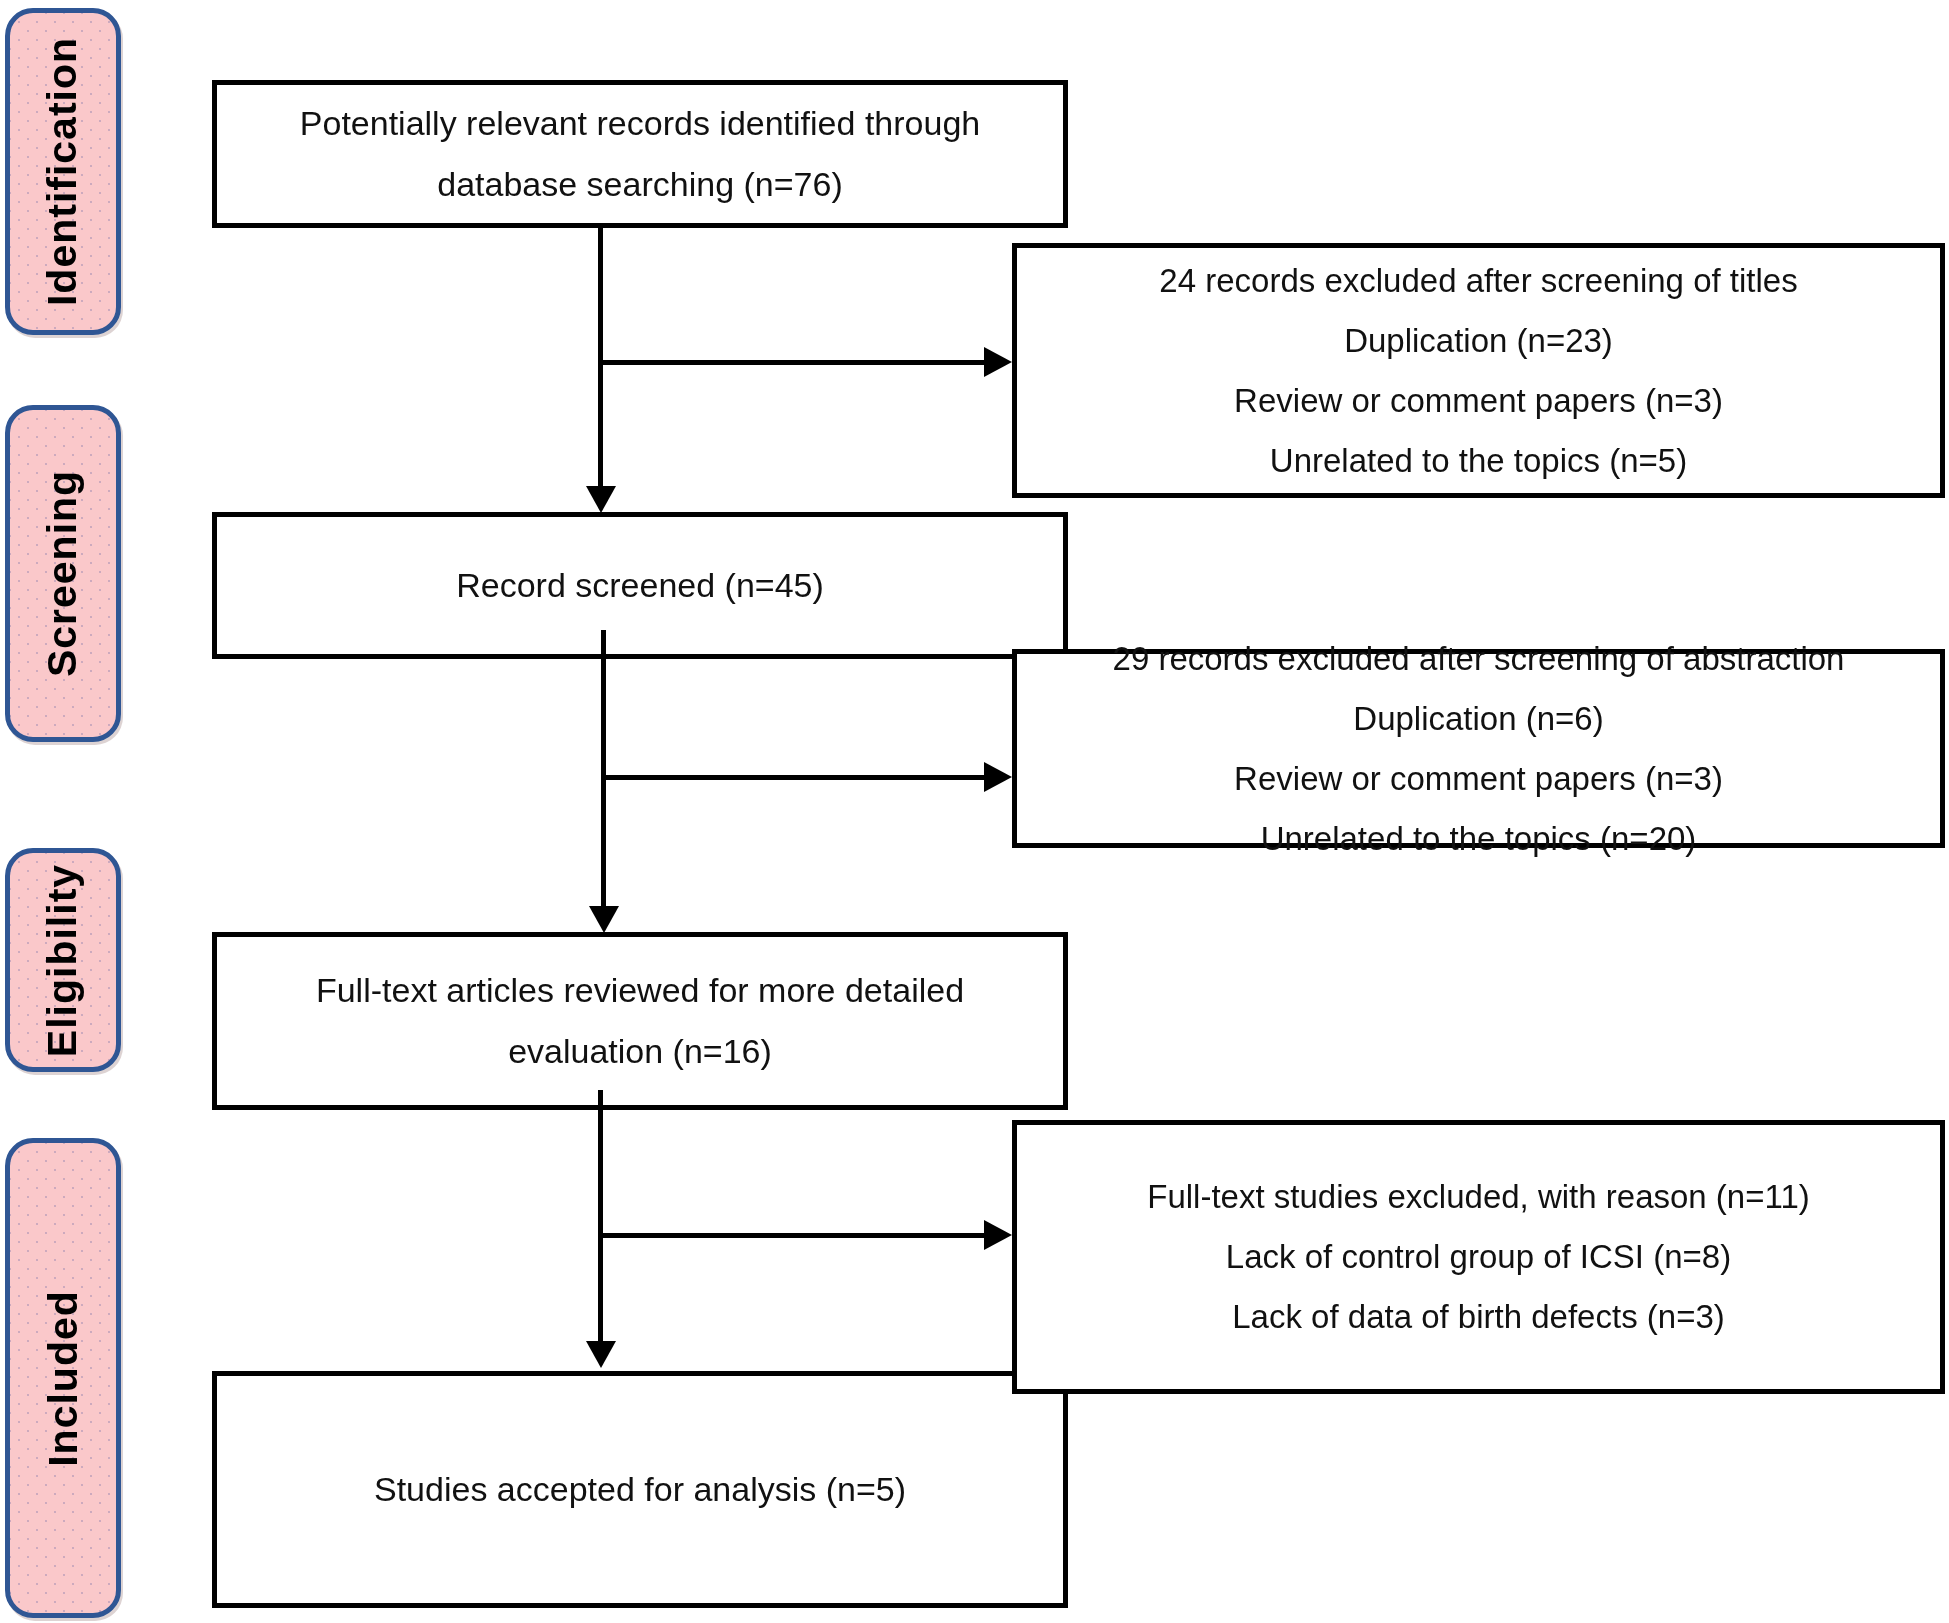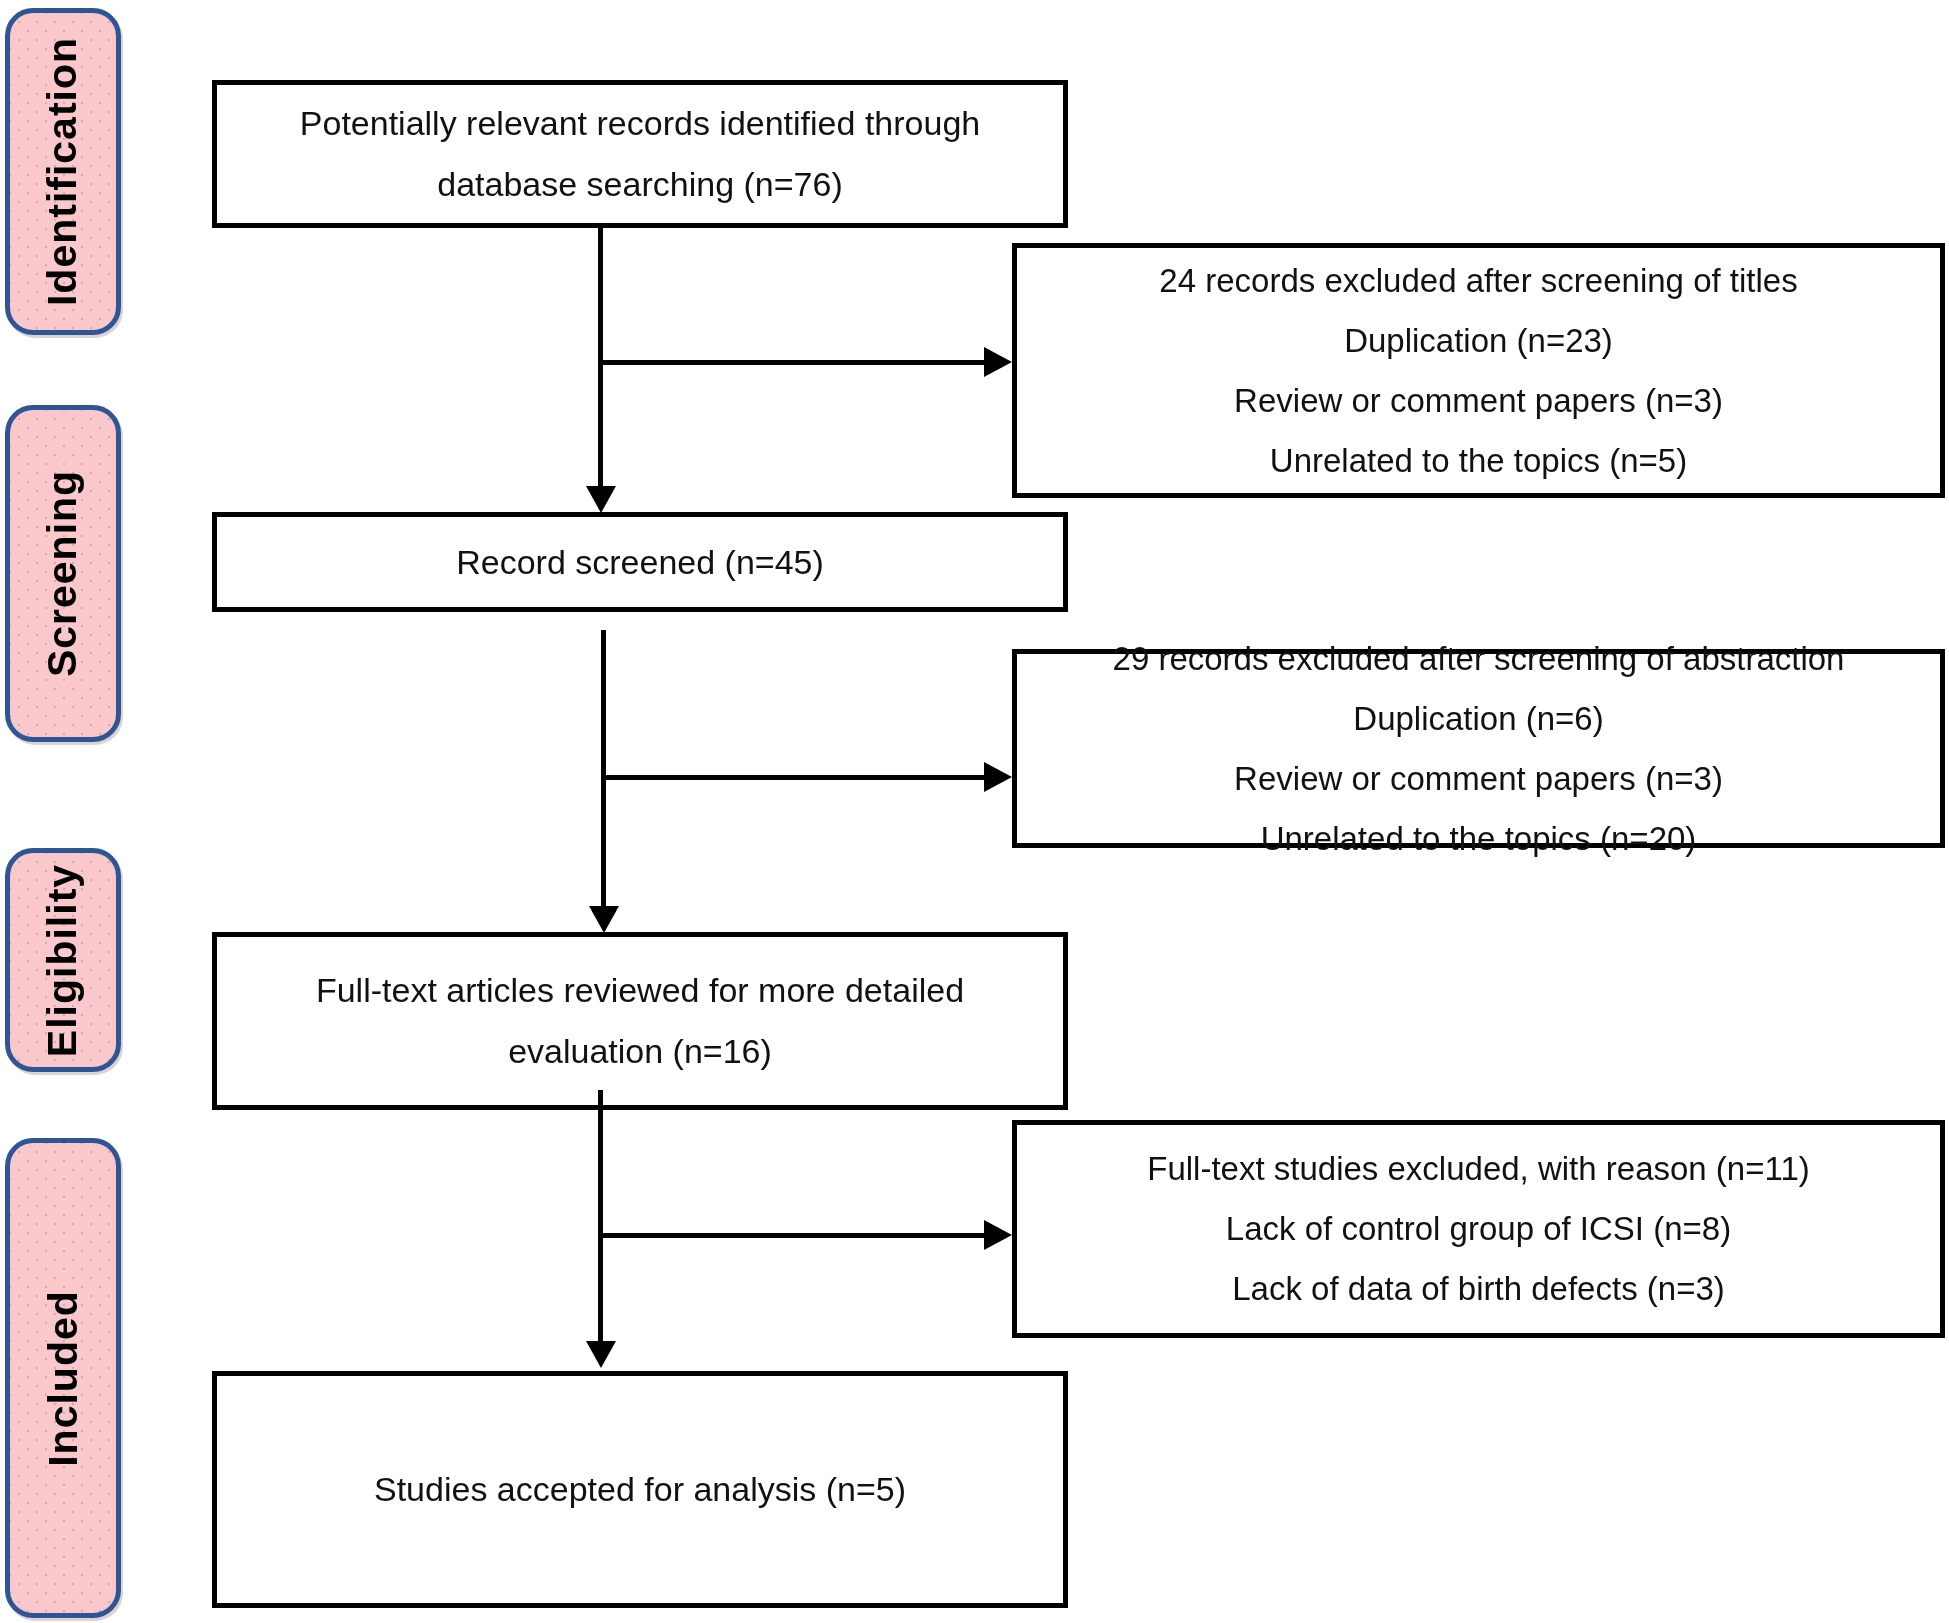--- a/index.html
+++ b/index.html
@@ -92,28 +92,28 @@
   }
 
   
   #stage-identification { top: 8px;    height: 327px; }
   #stage-screening      { top: 405px;  height: 337px; }
   #stage-eligibility    { top: 848px;  height: 224px; }
   #stage-included       { top: 1138px; height: 480px; }
 
   .mainbox { left: 212px; width: 856px; }
   #main-box-0 { top: 80px;   height: 148px; }
-  #main-box-1 { top: 512px;  height: 100px; }
+  #main-box-1 { top: 512px;  height: 147px; }
   #main-box-2 { top: 932px;  height: 178px; }
   #main-box-3 { top: 1371px; height: 237px; }
 
   .sidebox { left: 1012px; width: 933px; }
   #side-box-0 { top: 243px;  height: 255px; }
   #side-box-1 { top: 649px;  height: 199px; }
-  #side-box-2 { top: 1120px; height: 218px; }
+  #side-box-2 { top: 1120px; height: 274px; }
 
   #vline-0 { left: 598px; top: 228px;  height: 262px; }
   #vline-1 { left: 601px; top: 630px;  height: 280px; }
   #vline-2 { left: 598px; top: 1090px; height: 255px; }
 
   #hline-0 { left: 600px; top: 360px;  width: 388px; }
   #hline-1 { left: 603px; top: 775px;  width: 385px; }
   #hline-2 { left: 600px; top: 1233px; width: 388px; }
 
   #arrowdown-0 { left: 586px; top: 486px; }

